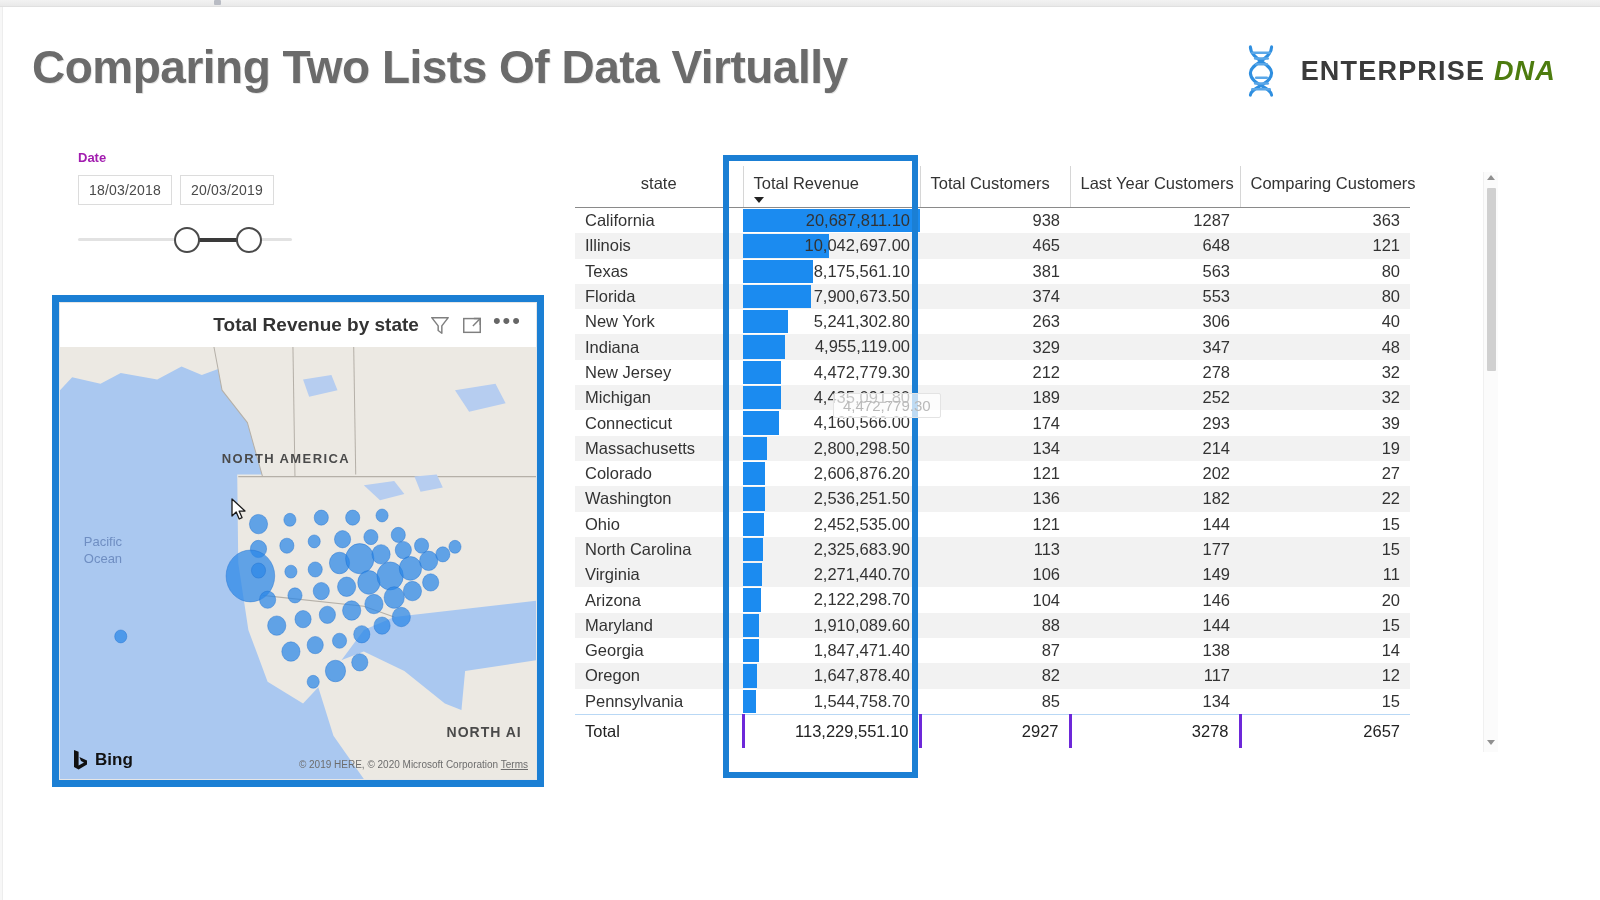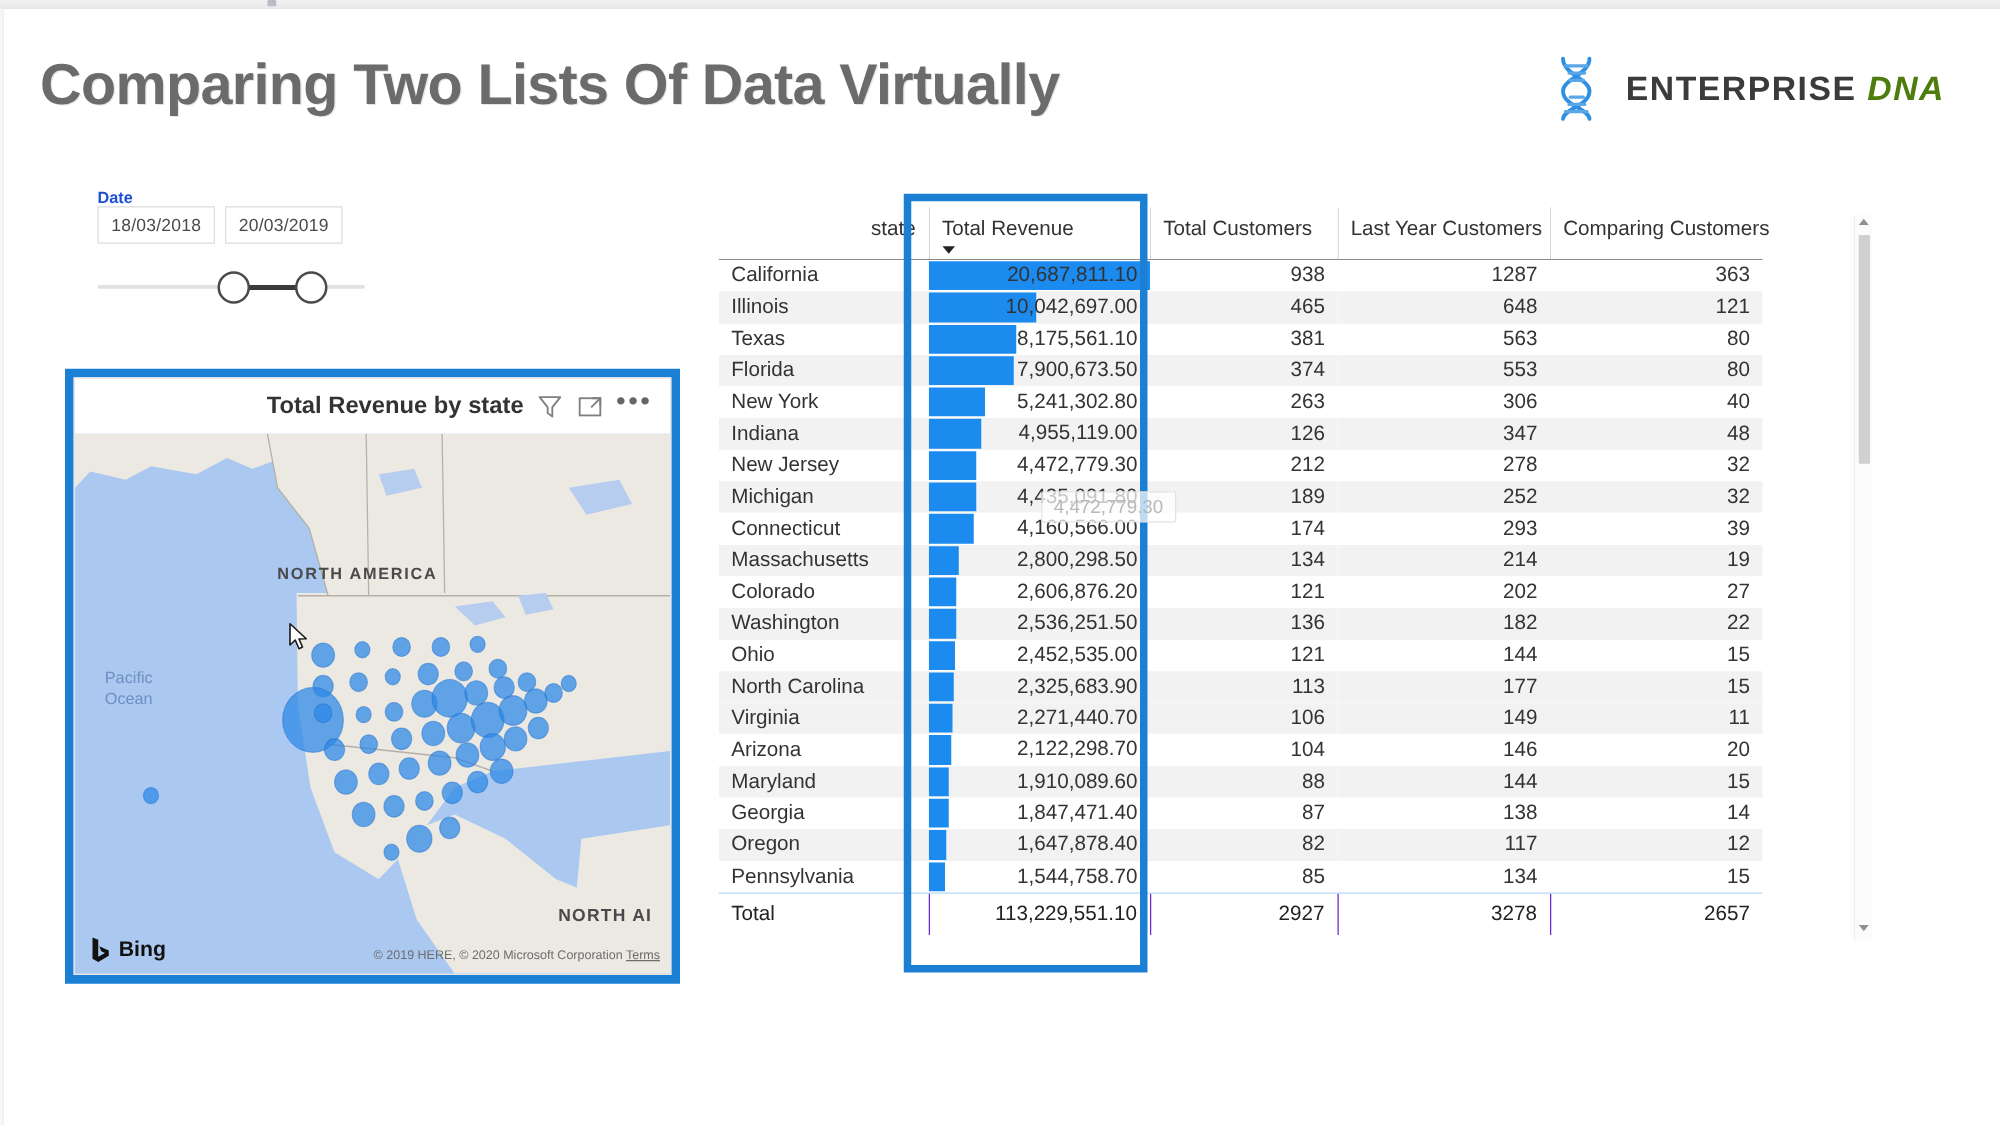--- a/index.html
+++ b/index.html
@@ -38,21 +38,21 @@
     position: absolute; right: 44px; top: 44px;
     display: flex; align-items: center; gap: 16px;
   }
   .brand-mark { width: 48px; height: 54px; display: block; }
   .brand-text { font-size: 27px; font-weight: bold; letter-spacing: 1.2px; white-space: nowrap; }
   .brand-text .b1 { color: #3b3b3b; }
   .brand-text .b2 { color: #4d7c0f; font-style: italic; }
 
   
   .slicer { position: absolute; left: 78px; top: 150px; width: 260px; }
-  .slicer-label { font-size: 13px; font-weight: bold; color: #1d4ed8; margin-bottom: 0; }
+  .slicer-label { font-size: 13px; font-weight: bold; color: #a21caf; margin-bottom: 10px; }
   .slicer-inputs { display: flex; gap: 8px; }
   .slicer-box {
     width: 94px; height: 30px; border: 1px solid #dcdcdc; background: #fff;
     display: flex; align-items: center; justify-content: center;
     font-size: 14px; color: #4a4a4a; letter-spacing: .2px;
   }
   .slicer-track { position: relative; margin-top: 22px; width: 214px; height: 26px; }
   .slicer-track .rail {
     position: absolute; left: 0; top: 11px; width: 214px; height: 3px;
     background: #e2e2e2; border-radius: 2px;
@@ -107,21 +107,21 @@
   .tbl col.c-rev   { width: 177px; }
   .tbl col.c-tc    { width: 150px; }
   .tbl col.c-lyc   { width: 170px; }
   .tbl col.c-cc    { width: 170px; }
   .tbl thead th {
     font-size: 16.5px; font-weight: normal; color: #333;
     padding: 8px 10px 14px 10px; vertical-align: top;
     border-bottom: 1px solid #8a8a8a; background: #fff;
     white-space: nowrap; position: relative;
   }
-  .tbl thead th.l { text-align: right; }
+  .tbl thead th.l { text-align: center; }
   .tbl thead th.r { text-align: left; }
   .tbl thead th + th { border-left: 1px solid #d6d6d6; }
   .sort-caret {
     position: absolute; left: 10px; bottom: 4px;
     width: 0; height: 0; border-left: 5px solid transparent;
     border-right: 5px solid transparent; border-top: 6px solid #222;
   }
   .tbl tbody td {
     font-size: 16.5px; color: #333; height: 25.3px; padding: 0 10px;
     white-space: nowrap; overflow: hidden;
@@ -133,21 +133,21 @@
   .revbar {
     position: absolute; left: 0; top: 1px; bottom: 1px; background: #1b8bf0;
   }
   .revtext { position: relative; display: block; text-align: right; padding: 0 10px; line-height: 25.3px; }
   .tbl tfoot td {
     font-size: 16.5px; font-weight: normal; color: #222; height: 34px; padding: 0 10px;
     border-top: 1px solid #b9d8f5; background: #fff;
   }
   .tbl tfoot td.state { text-align: left; }
   .tbl tfoot td.num { text-align: right; }
-  .tbl tfoot td + td { border-left: 1px solid #6d28d9; }
+  .tbl tfoot td + td { border-left: 3px solid #6d28d9; }
 
   .rev-annot {
     position: absolute; left: 723px; top: 155px; width: 195px; height: 623px;
     border: 6px solid #1b7fd4; pointer-events: none;
   }
   .tooltip-ghost {
     position: absolute; left: 833px; top: 393px;
     padding: 3px 9px; font-size: 15px; color: #b9b9b9;
     background: rgba(255,255,255,.72); border: 1px solid #e3e3e3;
     border-radius: 2px; white-space: nowrap;
@@ -408,21 +408,21 @@
             <td class="num">263</td>
             <td class="num">306</td>
             <td class="num">40</td>
           </tr>
           <tr class="alt">
             <td class="state">Indiana</td>
             <td class="revcell">
               <div class="revbar" style="width: 23.9519%;"></div>
               <span class="revtext">4,955,119.00</span>
             </td>
-            <td class="num">126</td>
+            <td class="num">329</td>
             <td class="num">347</td>
             <td class="num">48</td>
           </tr>
           <tr>
             <td class="state">New Jersey</td>
             <td class="revcell">
               <div class="revbar" style="width: 21.6204%;"></div>
               <span class="revtext">4,472,779.30</span>
             </td>
             <td class="num">212</td>

